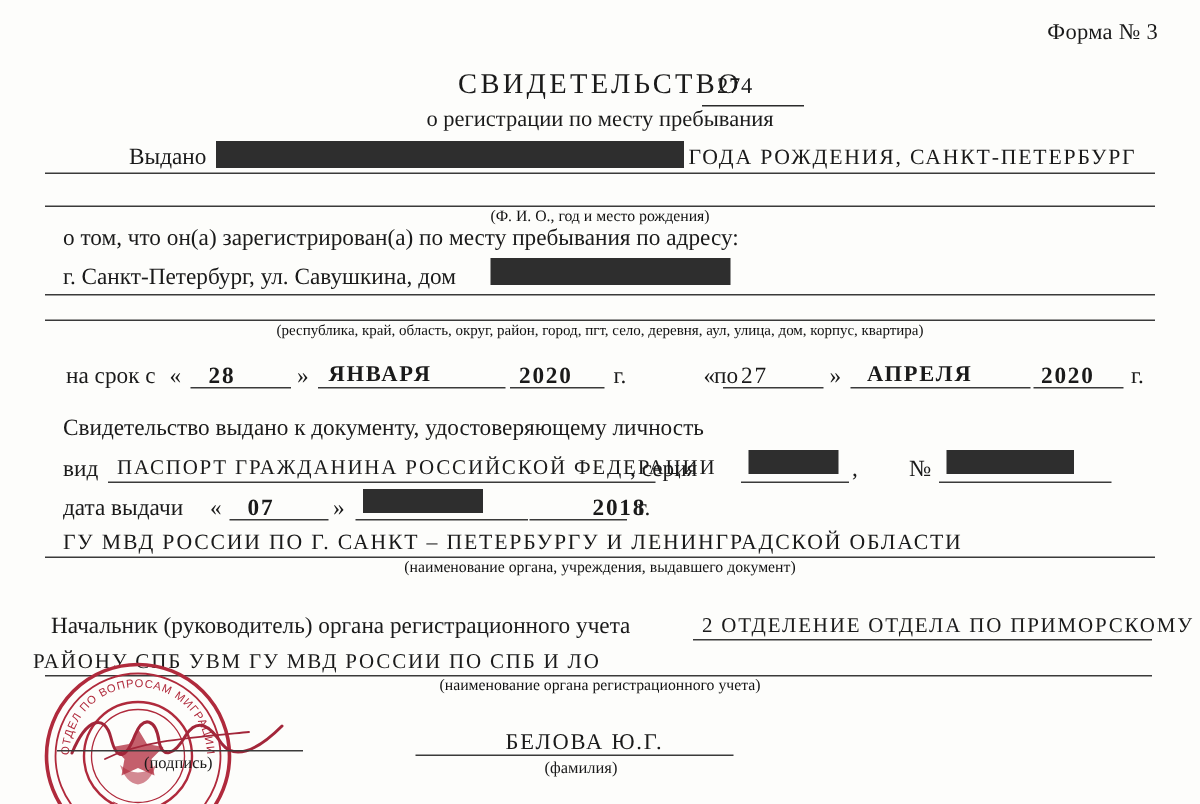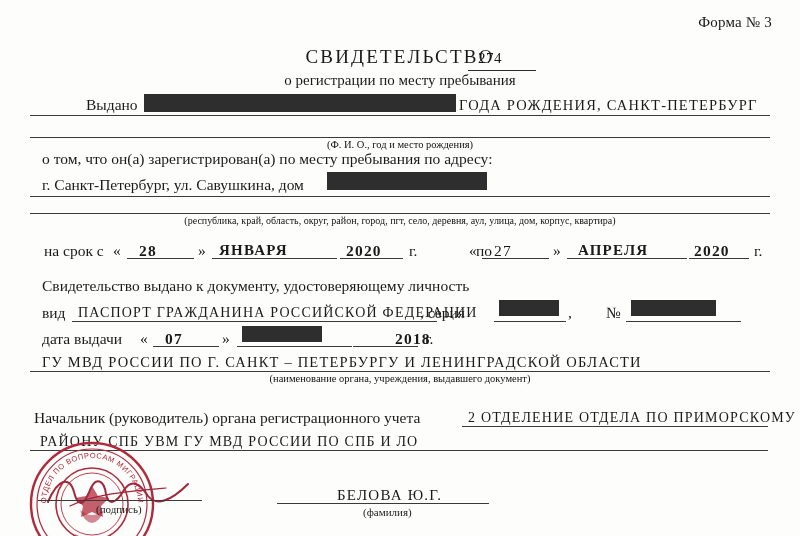--- a/index.html
+++ b/index.html
@@ -177,22 +177,23 @@
   <div class="rule" style="left:353px; top:346px; width:65px;"></div>
   <div class="row" style="top:330px; left:425px;">г.</div>
 
   <div class="row sp" style="top:354px; left:42px; font-size:14.5px;">ГУ  МВД  РОССИИ  ПО  Г. САНКТ – ПЕТЕРБУРГУ  И  ЛЕНИНГРАДСКОЙ ОБЛАСТИ</div>
   <div class="rule" style="left:30px; top:371px; width:740px;"></div>
   <div class="caption" style="top:373px;">(наименование органа, учреждения, выдавшего документ)</div>
 
   <div class="row" style="top:409px; left:34px;">Начальник (руководитель) органа регистрационного учета</div>
   <div class="row sp" style="top:410px; left:468px; font-size:14px;">2 ОТДЕЛЕНИЕ ОТДЕЛА  ПО ПРИМОРСКОМУ</div>
   <div class="rule" style="left:462px; top:426px; width:306px;"></div>
-  <div class="row sp" style="top:434px; left:40px; font-size:14px;">РАЙОНУ СПБ УВМ  ГУ  МВД  РОССИИ  ПО СПБ  И  ЛО</div>
+  <div class="row sp" style="top:434px; left:22px; font-size:14px;">РАЙОНУ СПБ УВМ  ГУ  МВД  РОССИИ  ПО СПБ  И  ЛО</div>
   <div class="rule" style="left:30px; top:450px; width:738px;"></div>
+  <div class="caption" style="top:452px;">(наименование органа регистрационного учета)</div>
 
   <div class="stamp">
     <svg width="128" height="128" viewBox="0 0 128 128">
       <circle cx="64" cy="64" r="61" fill="none" stroke="#b02a3c" stroke-width="2.4"></circle>
       <circle cx="64" cy="64" r="55" fill="none" stroke="#b02a3c" stroke-width="1.2"></circle>
       <circle cx="64" cy="64" r="36" fill="none" stroke="#b02a3c" stroke-width="1.6"></circle>
       <circle cx="64" cy="64" r="31" fill="none" stroke="#b02a3c" stroke-width="0.9"></circle>
       <path d="M64 46 l6 10 11 2 -8 8 2 11 -11 -5 -11 5 2 -11 -8 -8 11 -2 z" fill="#b02a3c" opacity="0.75"></path>
       <path d="M52 70 q12 10 24 0 q-4 12 -12 13 q-8 -1 -12 -13 z" fill="#b02a3c" opacity="0.55"></path>
       <path id="stampTop" d="M 18 64 A 46 46 0 0 1 110 64" fill="none"></path>

